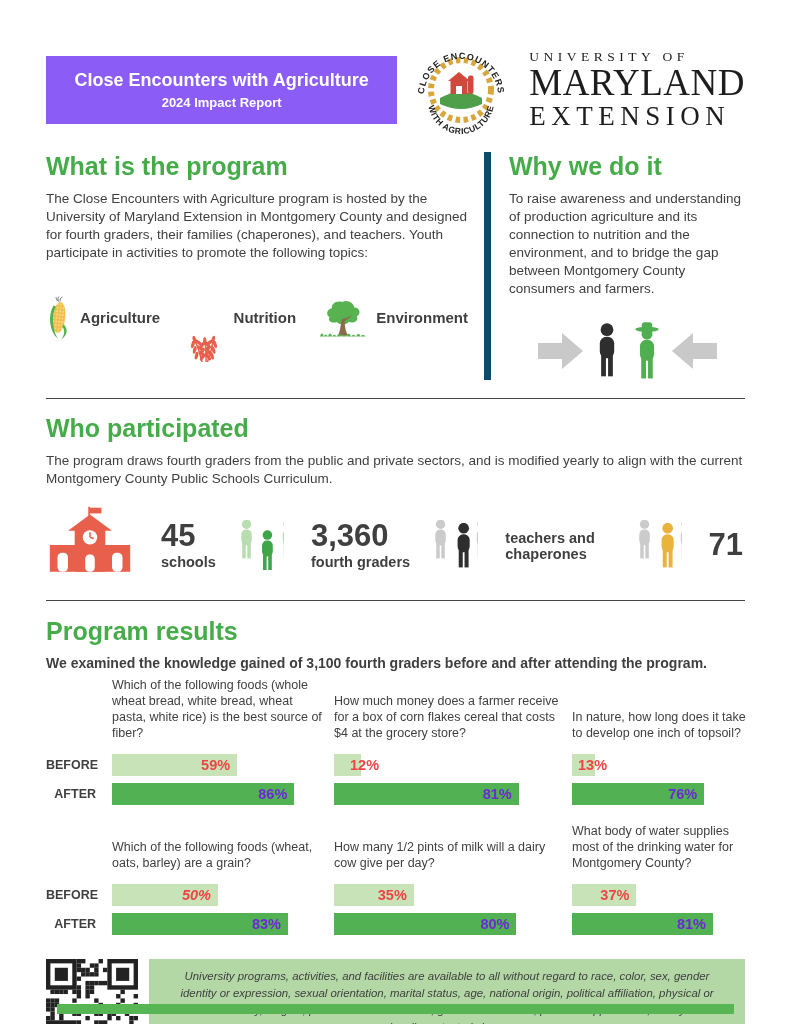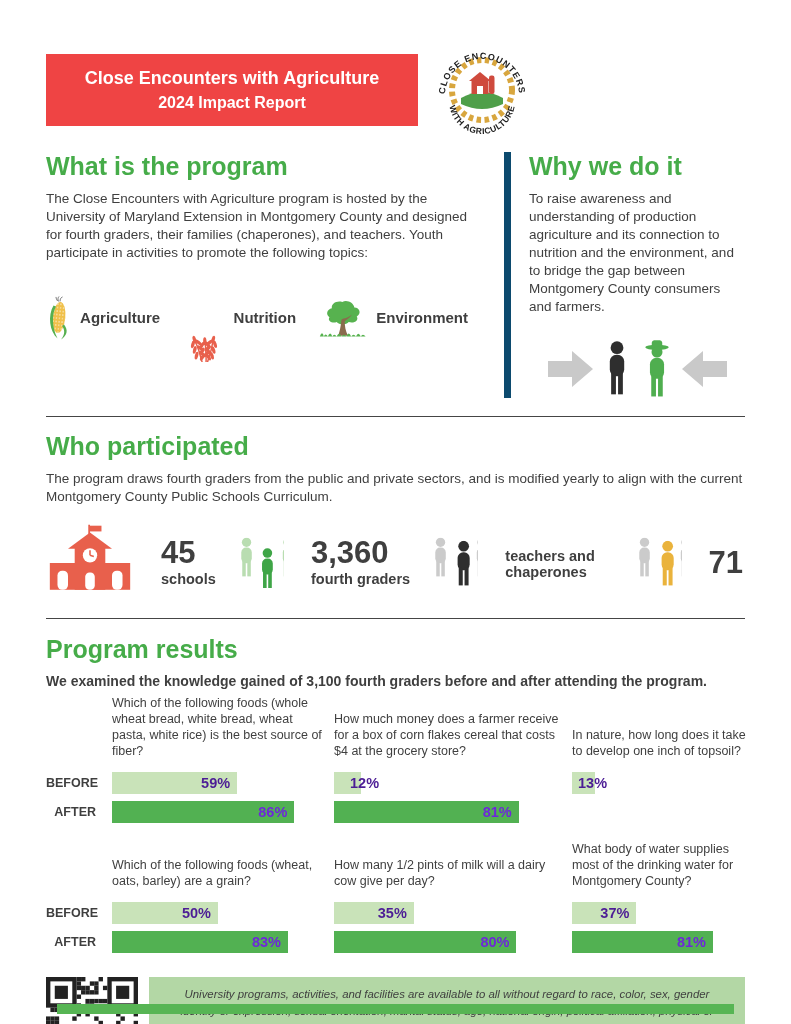--- a/index.html
+++ b/index.html
@@ -1,33 +1,33 @@
 <!DOCTYPE html>
 <html><head>
 <meta charset="utf-8">
 <style>
   html,body{margin:0;padding:0;background:#fff;}
   .page{width:791px;height:1024px;position:relative;overflow:hidden;background:#ffffff;
         box-sizing:border-box;padding:0 46px;color:#3f3f3f;
         font-family:"Liberation Sans","DejaVu Sans",sans-serif;}
   
   .header{display:flex;align-items:center;margin-top:52px;gap:16px;height:76px;}
-  .banner{background:#ef4444;color:#fff;width:372px;box-sizing:border-box;
+  .banner{background:#8b5cf6;color:#fff;width:372px;box-sizing:border-box;
           padding:11px 6px;text-align:center;font-weight:bold;}
   .banner .t1{font-size:18px;line-height:1.5;}
-  .banner .t2{font-size:16px;line-height:1.4;}
+  .banner .t2{font-size:13px;line-height:1.4;}
   .badge{width:96px;height:96px;flex:0 0 auto;}
   .wordmark{font-family:"Liberation Serif","DejaVu Serif",serif;color:#1d1d1d;margin-left:4px;}
   .wm1{font-size:13.5px;letter-spacing:4.5px;line-height:1.1;}
   .wm2{font-size:37px;letter-spacing:.5px;line-height:1.02;}
   .wm3{font-size:27px;letter-spacing:5.5px;line-height:1.05;}
   
   h2.sec{color:#46ac49;font-size:25px;margin:0 0 9px 0;font-weight:bold;}
   p.body{font-size:13.5px;line-height:1.33;margin:0;}
-  .twocol{display:flex;margin-top:24px;gap:20px;}
+  .twocol{display:flex;margin-top:24px;}
   .leftcol{width:438px;box-sizing:border-box;padding-right:16px;}
   .rightcol{flex:1;border-left:7px solid #0c4a6e;padding-left:18px;}
   .topics{display:flex;align-items:center;gap:9px;margin-top:12px;}
   .topic-label{font-size:15px;font-weight:bold;}
   .why-icons{display:flex;align-items:center;justify-content:center;gap:7px;margin-top:24px;}
   hr.rule{border:0;border-top:1px solid #454545;margin:18px 0 0 0;}
   
   .stats{display:flex;justify-content:space-between;align-items:center;margin-top:14px;padding:4px 2px 10px 0;}
   .stat{display:flex;align-items:center;gap:27px;}
   .stat .num{font-size:31px;font-weight:bold;line-height:1;}
@@ -39,21 +39,21 @@
   .rgrid.second{margin-top:14px;}
   .qcell{font-size:12.5px;line-height:1.28;display:flex;align-items:flex-end;
          padding-bottom:6px;height:58px;overflow:visible;}
   .rgrid.second .qcell{height:52px;}
   .rowlabel{font-size:12.5px;font-weight:bold;text-align:right;padding-right:6px;line-height:22px;}
   .bar{position:relative;height:22px;}
   .bar .fill{position:absolute;left:0;top:0;bottom:0;}
   .bar.before .fill{background:#c9e3b9;}
   .bar.after .fill{background:#52b152;}
   .bar .pct{position:absolute;top:0;line-height:22px;font-weight:bold;font-size:14.5px;}
-  .bar.before .pct{color:#4c1d95;}
+  .bar.before .pct{color:#ef4444;}
   .bar.after .pct{color:#6d28d9;}
   
   .footer{display:flex;gap:11px;margin-top:24px;align-items:stretch;}
   .qr{width:92px;height:92px;flex:0 0 auto;}
   .fboxes{flex:1;display:flex;flex-direction:column;gap:8px;}
   .legal{background:#b3d7a5;font-style:italic;font-size:11.4px;text-align:center;
          padding:9px 16px;line-height:1.5;}
   .bottombar{position:absolute;left:57px;right:57px;bottom:10px;height:10px;background:#57b554;}
   .hiddendefs{position:absolute;width:0;height:0;overflow:hidden;}
 </style>
@@ -99,20 +99,25 @@
         <path id="arcTop" d="M 11,54 A 37,37 0 1 1 85,54"></path>
         <path id="arcBot" d="M 15,59 A 33,33 0 0 0 81,59"></path>
       </defs>
       <text font-size="9" font-weight="bold" fill="#222222" letter-spacing="1">
         <textPath href="#arcTop" startOffset="50%" text-anchor="middle">CLOSE ENCOUNTERS</textPath>
       </text>
       <text font-size="8.5" font-weight="bold" fill="#222222" letter-spacing="0.5">
         <textPath href="#arcBot" startOffset="50%" text-anchor="middle">WITH AGRICULTURE</textPath>
       </text>
     </svg>
+    <div class="wordmark">
+      <div class="wm1">UNIVERSITY OF</div>
+      <div class="wm2">MARYLAND</div>
+      <div class="wm3">EXTENSION</div>
+    </div>
   </div>
 
   <div class="twocol">
     <div class="leftcol">
       <h2 class="sec">What is the program</h2>
       <p class="body">The Close Encounters with Agriculture program is hosted by the University of Maryland Extension in Montgomery County and designed for fourth graders, their families (chaperones), and teachers. Youth participate in activities to promote the following topics:</p>
       <div class="topics">
         <svg width="52" height="88" viewBox="0 0 50 90">
           <defs>
             <pattern id="kern" width="6" height="7" patternUnits="userSpaceOnUse">
@@ -260,32 +265,36 @@
 
     <div class="rowlabel">AFTER</div>
     <div class="bar after">
         <div class="fill" style="width: 86%;"></div>
         <span class="pct" style="right: calc(14% + 7px);">86%</span>
       </div>
     <div class="bar after">
         <div class="fill" style="width: 81%;"></div>
         <span class="pct" style="right: calc(19% + 7px);">81%</span>
       </div>
+    <div class="bar after">
+        <div class="fill" style="width: 76%;"></div>
+        <span class="pct" style="right: calc(24% + 7px);">76%</span>
+      </div>
   </div>
 
   <div class="rgrid second">
     <div></div>
     <div class="qcell">Which of the following foods (wheat, oats, barley) are a grain?</div>
     <div class="qcell">How many 1/2 pints of milk will a dairy cow give per day?</div>
     <div class="qcell">What body of water supplies most of the drinking water for Montgomery County?</div>
 
     <div class="rowlabel">BEFORE</div>
     <div class="bar before">
         <div class="fill" style="width: 50%;"></div>
-        <span class="pct" style="right: calc(50% + 7px);">50%</span>
+        <span class="pct" style="right: calc(50% + 7px); font-style: italic;">50%</span>
       </div>
     <div class="bar before">
         <div class="fill" style="width: 35%;"></div>
         <span class="pct" style="right: calc(65% + 7px);">35%</span>
       </div>
     <div class="bar before">
         <div class="fill" style="width: 37%;"></div>
         <span class="pct" style="right: calc(63% + 7px);">37%</span>
       </div>
 

